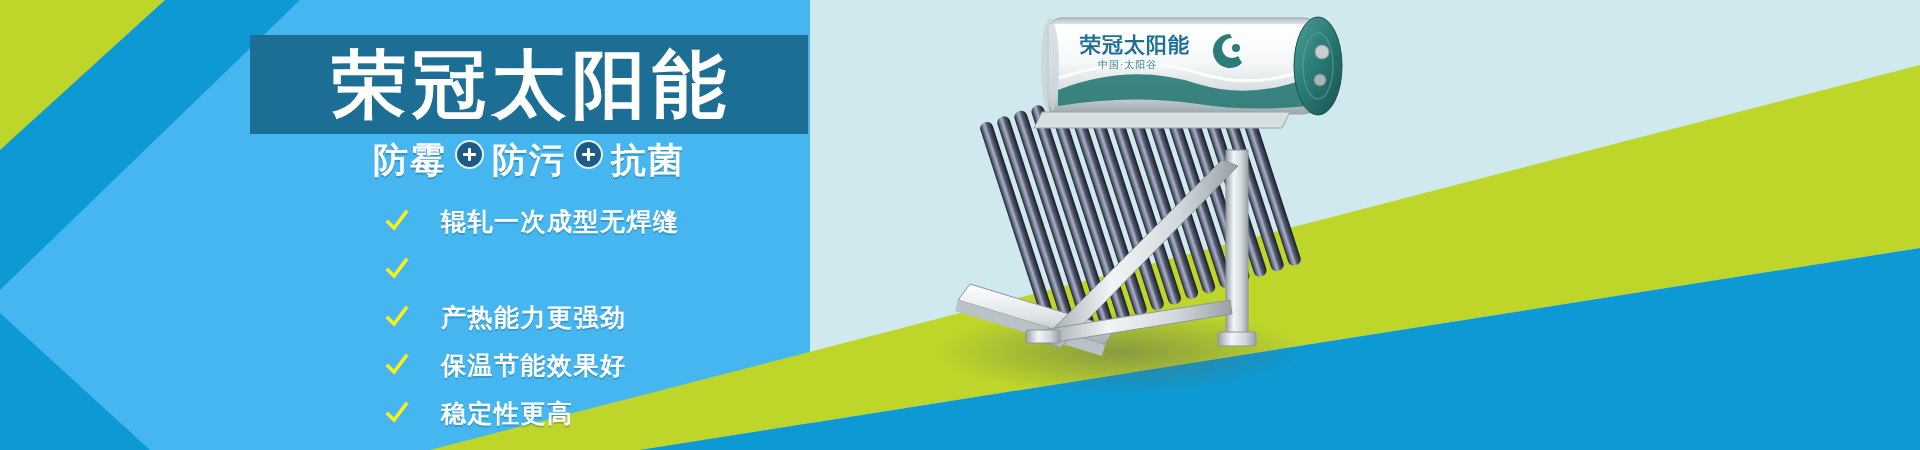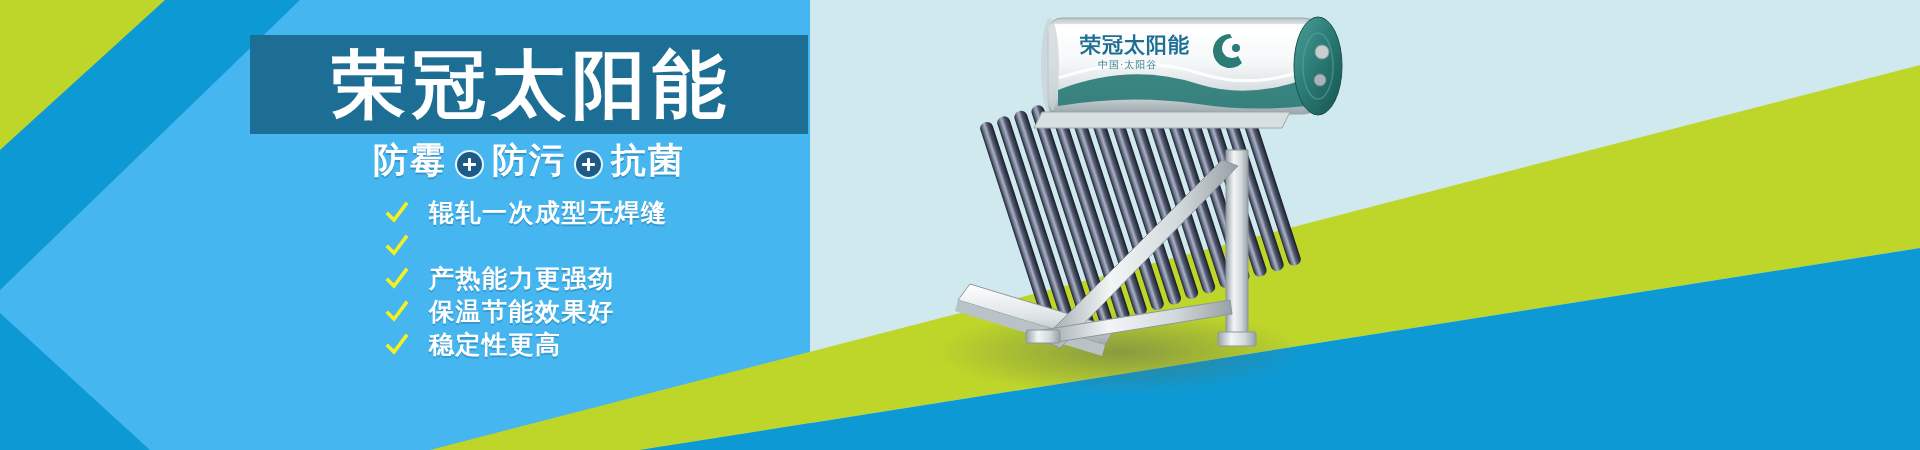--- a/index.html
+++ b/index.html
@@ -33,21 +33,21 @@
     line-height:1;
     white-space:nowrap;
     text-indent:6px;
   }
 
   
   .subtitle{
     position:absolute;
     left:250px; top:142px;
     width:558px;
-    display:flex; align-items:flex-end; justify-content:center;
+    display:flex; align-items:flex-start; justify-content:center;
     gap:10px;
     z-index:6;
     white-space:nowrap;
   }
   .sub-word{
     color:#ffffff;
     font-size:35px;
     font-weight:bold;
     letter-spacing:2px;
     line-height:1;
@@ -72,24 +72,25 @@
   .plus-badge::after { top:50%; left:6px; height:3px; width:13px; margin-top:-1.5px; }
 
   
   .features{
     position:absolute;
     left:385px; top:193px;
     z-index:6;
   }
   .feature-item{
     display:flex;
-    align-items:flex-end;
-    gap:20px;
+    align-items:flex-start;
+    gap:32px;
     height:32px;
     margin-bottom:1px;
+    margin-top:16px;
   }
   .check-icon{
     width:24px; height:24px;
     flex:0 0 auto;
     display:block;
   }
   .feature-label{
     color:#ffffff;
     font-size:25px;
     font-weight:bold;

